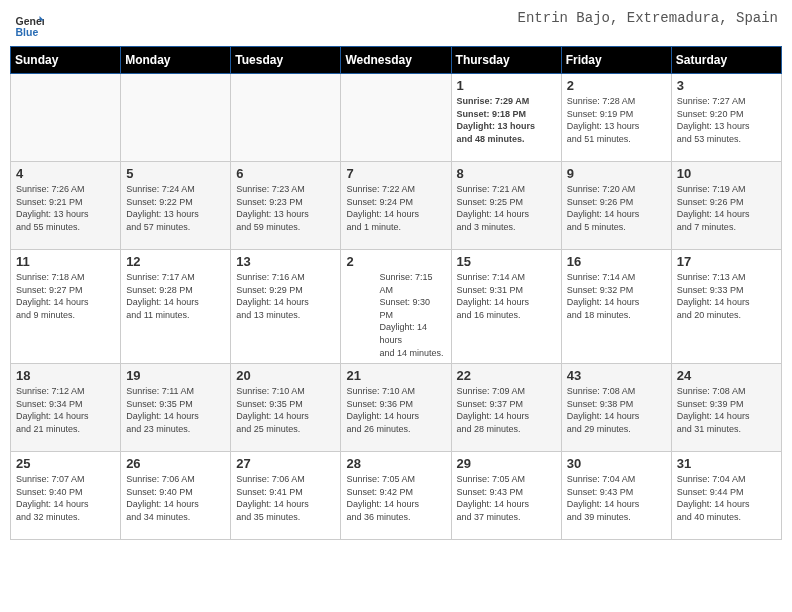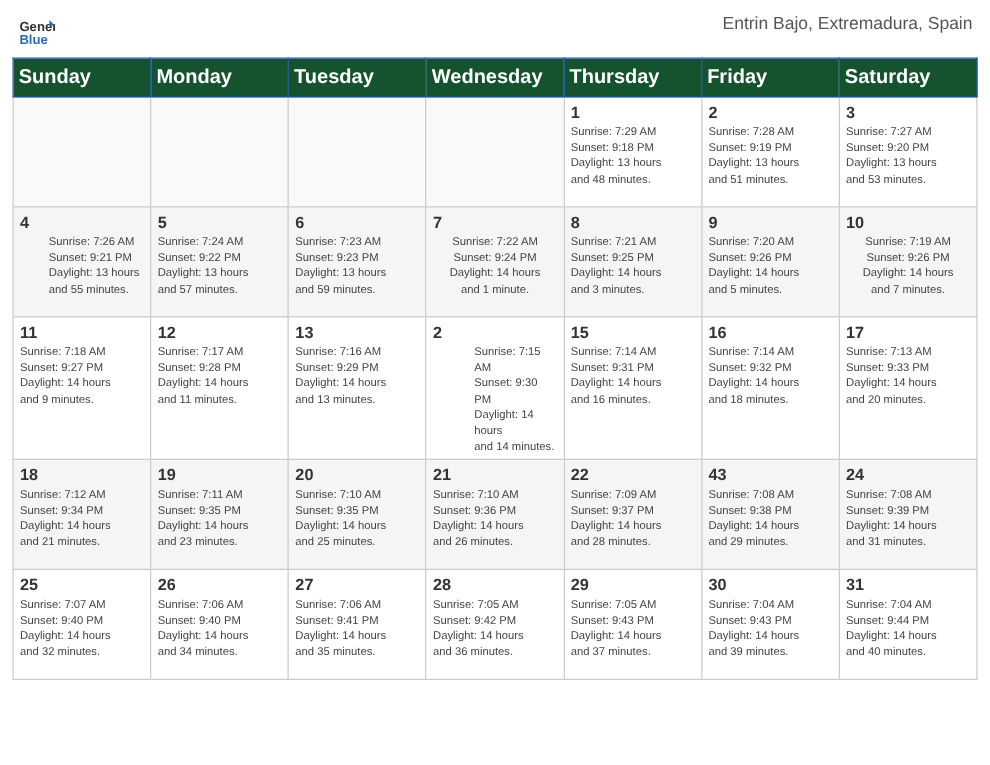--- a/index.html
+++ b/index.html
@@ -30,30 +30,31 @@
       text-align: right;
     }
     .calendar-title {
       font-size: 32px;
       font-weight: bold;
       color: #333;
     }
     .calendar-subtitle {
       font-size: 14px;
       color: #555;
+      font-family: Liberation Mono, monospace;
     }
     .calendar {
       width: 100%;
       border-collapse: collapse;
       border: 1px solid #ccc;
     }
     .calendar th {
-      background-color: #14532d;
+      background-color: #000000;
       color: #fff;
-      font-size: 16px;
+      font-size: 12px;
       font-weight: bold;
       padding: 6px 4px;
       text-align: left;
       border: 1px solid #1e5a9e;
     }
     .calendar td {
       vertical-align: top;
       border: 1px solid #ccc;
       padding: 4px 5px;
       width: calc(100%/7);
@@ -109,21 +110,21 @@
     </tr>
   </thead>
   <tbody id="calendar-body">
   <tr>
         <td class="empty"></td>
         <td class="empty"></td>
         <td class="empty"></td>
         <td class="empty"></td>
         <td>
           <div class="day-number">1</div>
-          <div class="day-info" style="white-space: pre-line;">Sunrise: 7:29 AM
+          <div class="day-info" style="white-space: pre-line; font-weight: bold;">Sunrise: 7:29 AM
 Sunset: 9:18 PM
 Daylight: 13 hours
 and 48 minutes.</div>
         </td>
         <td>
           <div class="day-number">2</div>
           <div class="day-info" style="white-space: pre-line;">Sunrise: 7:28 AM
 Sunset: 9:19 PM
 Daylight: 13 hours
 and 51 minutes.</div>
@@ -132,63 +133,63 @@
           <div class="day-number">3</div>
           <div class="day-info" style="white-space: pre-line;">Sunrise: 7:27 AM
 Sunset: 9:20 PM
 Daylight: 13 hours
 and 53 minutes.</div>
         </td>
       </tr>
       <tr>
         <td>
           <div class="day-number">4</div>
-          <div class="day-info" style="white-space: pre-line; margin-left: 23px;">Sunrise: 7:26 AM
+          <div class="day-info" style="white-space: pre-line;">Sunrise: 7:26 AM
 Sunset: 9:21 PM
 Daylight: 13 hours
 and 55 minutes.</div>
         </td>
         <td>
           <div class="day-number">5</div>
           <div class="day-info" style="white-space: pre-line;">Sunrise: 7:24 AM
 Sunset: 9:22 PM
 Daylight: 13 hours
 and 57 minutes.</div>
         </td>
         <td>
           <div class="day-number">6</div>
           <div class="day-info" style="white-space: pre-line;">Sunrise: 7:23 AM
 Sunset: 9:23 PM
 Daylight: 13 hours
 and 59 minutes.</div>
         </td>
         <td>
           <div class="day-number">7</div>
-          <div class="day-info" style="white-space: pre-line; text-align: center;">Sunrise: 7:22 AM
+          <div class="day-info" style="white-space: pre-line;">Sunrise: 7:22 AM
 Sunset: 9:24 PM
 Daylight: 14 hours
 and 1 minute.</div>
         </td>
         <td>
           <div class="day-number">8</div>
           <div class="day-info" style="white-space: pre-line;">Sunrise: 7:21 AM
 Sunset: 9:25 PM
 Daylight: 14 hours
 and 3 minutes.</div>
         </td>
         <td>
           <div class="day-number">9</div>
           <div class="day-info" style="white-space: pre-line;">Sunrise: 7:20 AM
 Sunset: 9:26 PM
 Daylight: 14 hours
 and 5 minutes.</div>
         </td>
         <td>
           <div class="day-number">10</div>
-          <div class="day-info" style="white-space: pre-line; text-align: center;">Sunrise: 7:19 AM
+          <div class="day-info" style="white-space: pre-line;">Sunrise: 7:19 AM
 Sunset: 9:26 PM
 Daylight: 14 hours
 and 7 minutes.</div>
         </td>
       </tr>
       <tr>
         <td>
           <div class="day-number">11</div>
           <div class="day-info" style="white-space: pre-line;">Sunrise: 7:18 AM
 Sunset: 9:27 PM

